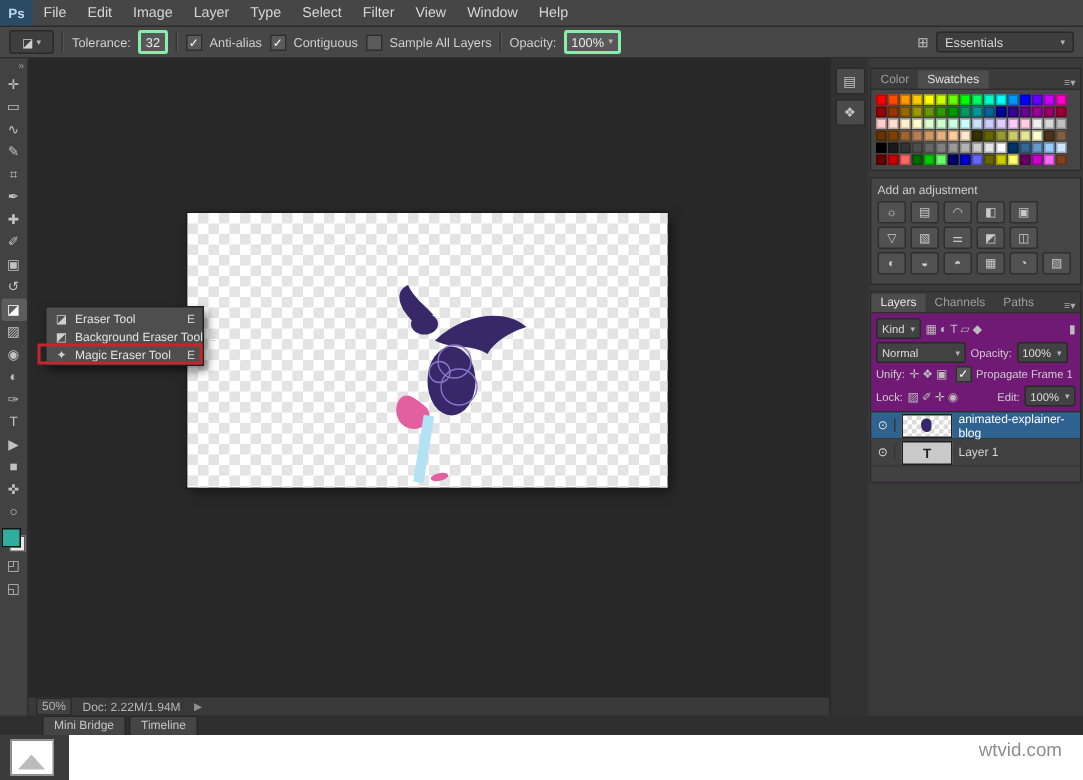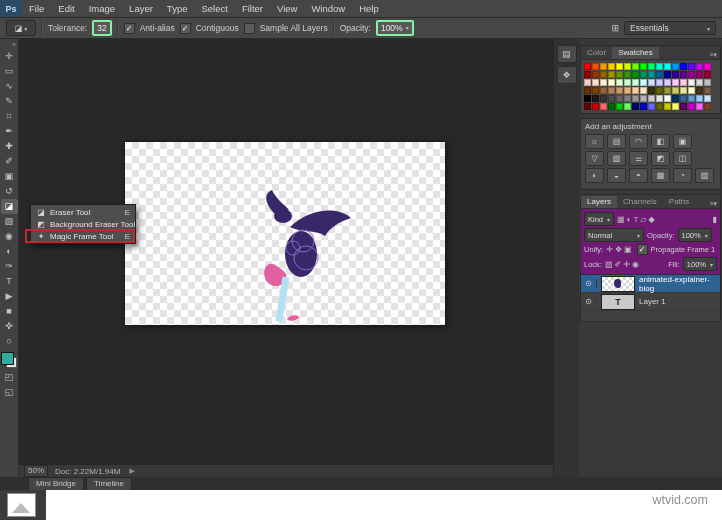--- a/index.html
+++ b/index.html
@@ -383,21 +383,21 @@
           </div>
           <div class="lrow">
             <span>Unify:</span>
             <span id="unify-icons"><span class="licon" style="margin-right: 2px;">✛</span><span class="licon" style="margin-right: 2px;">❖</span><span class="licon" style="margin-right: 2px;">▣</span></span>
             <span class="checkbox">✓</span>
             <span>Propagate Frame 1</span>
           </div>
           <div class="lrow">
             <span>Lock:</span>
             <span id="lock-icons"><span class="licon" style="margin-right: 2px;">▨</span><span class="licon" style="margin-right: 2px;">✐</span><span class="licon" style="margin-right: 2px;">✛</span><span class="licon" style="margin-right: 2px;">◉</span></span>
-            <span style="margin-left:auto">Fill:</span>
+            <span style="margin-left:auto">Edit:</span>
             <span class="selbox">
               <span>100%</span>
                 <span class="caret">▾</span>
             </span>
           </div>
           <div class="layer-list" id="layer-list">
               <div class="layer-row selected">
                 <div class="eye-cell">⊙</div>
                 <div class="thumb">
                   <span class="blob"></span>
@@ -423,21 +423,21 @@
         <span>Eraser Tool</span>
         <span class="fly-short">E</span>
       </div>
       <div class="fly-item">
         <span class="fly-icon">◩</span>
         <span>Background Eraser Tool</span>
         <span class="fly-short">E</span>
       </div>
       <div class="fly-item">
         <span class="fly-icon">✦</span>
-        <span>Magic Frame Tool</span>
+        <span>Magic Eraser Tool</span>
         <span class="fly-short">E</span>
         <div class="ring"></div>
       </div>
     </div>
 
   <div class="bottom-tabs" id="bottom-tabs">
       <div class="btab">Mini Bridge</div>
       <div class="btab">Timeline</div>
     </div>
 </div>

